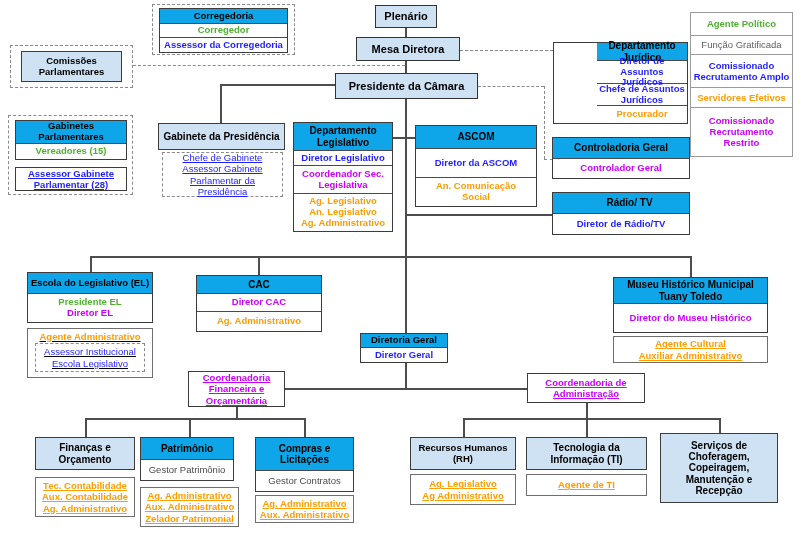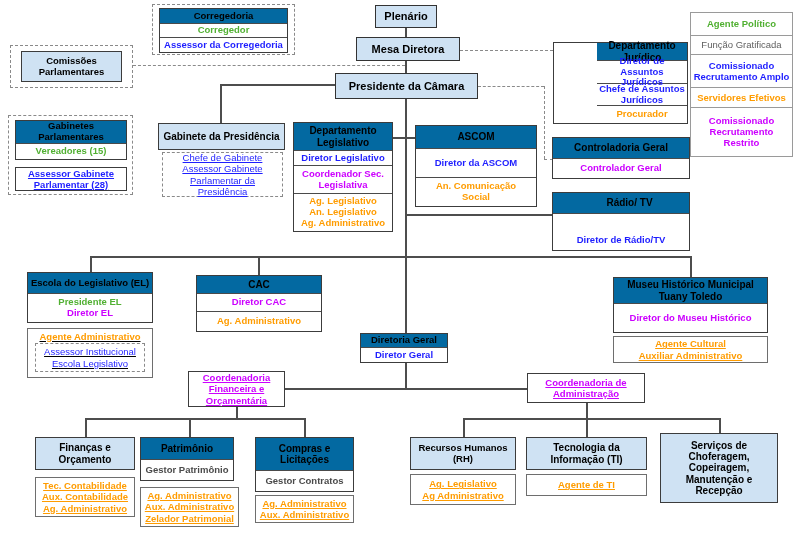--- a/index.html
+++ b/index.html
@@ -11,37 +11,37 @@
   .lnv{width:1.5px;}
   .dash{position:absolute;background:none;}
   .dh{border-top:1.5px dashed #8a8a8a;height:0;}
   .dv{border-left:1.5px dashed #8a8a8a;width:0;}
   
   .stack{position:absolute;border:1.4px solid #3c3c3c;background:#fff;box-sizing:border-box;
          display:flex;flex-direction:column;}
   .stack>div{border-bottom:1px solid #4a4a4a;display:flex;align-items:center;justify-content:center;
          text-align:center;white-space:pre-line;line-height:1.14;padding:1px 2px;box-sizing:border-box;}
   .stack>div:last-child{border-bottom:none;}
-  .hdr{background:#0369a1;color:#000;}
+  .hdr{background:#0ea5e9;color:#000;}
   .box{position:absolute;border:1.4px solid #6e6e6e;background:#fff;box-sizing:border-box;
        display:flex;flex-direction:column;align-items:center;justify-content:center;
        text-align:center;white-space:pre-line;line-height:1.18;padding:1px 2px;text-decoration:underline;}
   .hdrbox{position:absolute;border:1.5px solid #333;background:#cfe2f3;box-sizing:border-box;
        display:flex;align-items:center;justify-content:center;text-align:center;
        white-space:pre-line;line-height:1.12;}
   .grp{position:absolute;border:1.6px dashed #8a8a8a;box-sizing:border-box;background:none;}
   .dashedinner{border:1.2px dashed #8a8a8a;margin:1px 5px 4px 5px;padding:2px 1px;width:calc(100% - 14px);
        display:flex;align-items:center;justify-content:center;text-align:center;
        white-space:pre-line;line-height:1.2;box-sizing:border-box;}
   
   .c-green{color:#51b032;}
   .c-blue{color:#1e1eff;}
   .c-orange{color:#ff9c00;}
   .c-magenta{color:#cc00ff;}
-  .c-gray{color:#4a4a4a;font-weight:bold;}
+  .c-gray{color:#4a4a4a;font-weight:normal;}
   .norm{font-weight:normal;}
   .f10{font-size:10px;}
   .f11{font-size:11px;}
   
   .legend{position:absolute;border:1.4px solid #9a9a9a;background:#fff;box-sizing:border-box;
           display:flex;flex-direction:column;}
   .legend>div{border-bottom:1px solid #9a9a9a;display:flex;align-items:center;justify-content:center;
           text-align:center;white-space:pre-line;line-height:1.18;box-sizing:border-box;}
   .legend>div:last-child{border-bottom:none;}
 </style>
@@ -162,21 +162,21 @@
 Social</div>
   </div>
 
   <div class="stack" style="left:552px;top:137px;width:138px;">
     <div class="hdr f10" style="height:21px;">Controladoria Geral</div>
     <div class="c-magenta" style="height:19px;">Controlador Geral</div>
   </div>
 
   <div class="stack" style="left:552px;top:192px;width:138px;">
     <div class="hdr f10" style="height:21px;padding-left:19px;">Rádio/ TV</div>
-    <div class="c-blue" style="height:20px;margin-top:16px;">Diretor de Rádio/TV</div>
+    <div class="c-blue" style="height:20px;">Diretor de Rádio/TV</div>
   </div>
 
   <div class="stack" style="left:27px;top:272px;width:126px;">
     <div class="hdr" style="height:21px;">Escola do Legislativo (EL)</div>
     <div style="height:28px;flex-direction:column;">
       <span class="c-green" style="display:block;">Presidente EL</span>
       <span class="c-magenta" style="display:block;">Diretor EL</span>
     </div>
   </div>
   <div class="box" style="left:27px;top:328px;width:126px;height:50px;justify-content:flex-start;padding:2px 0 0 0;">

